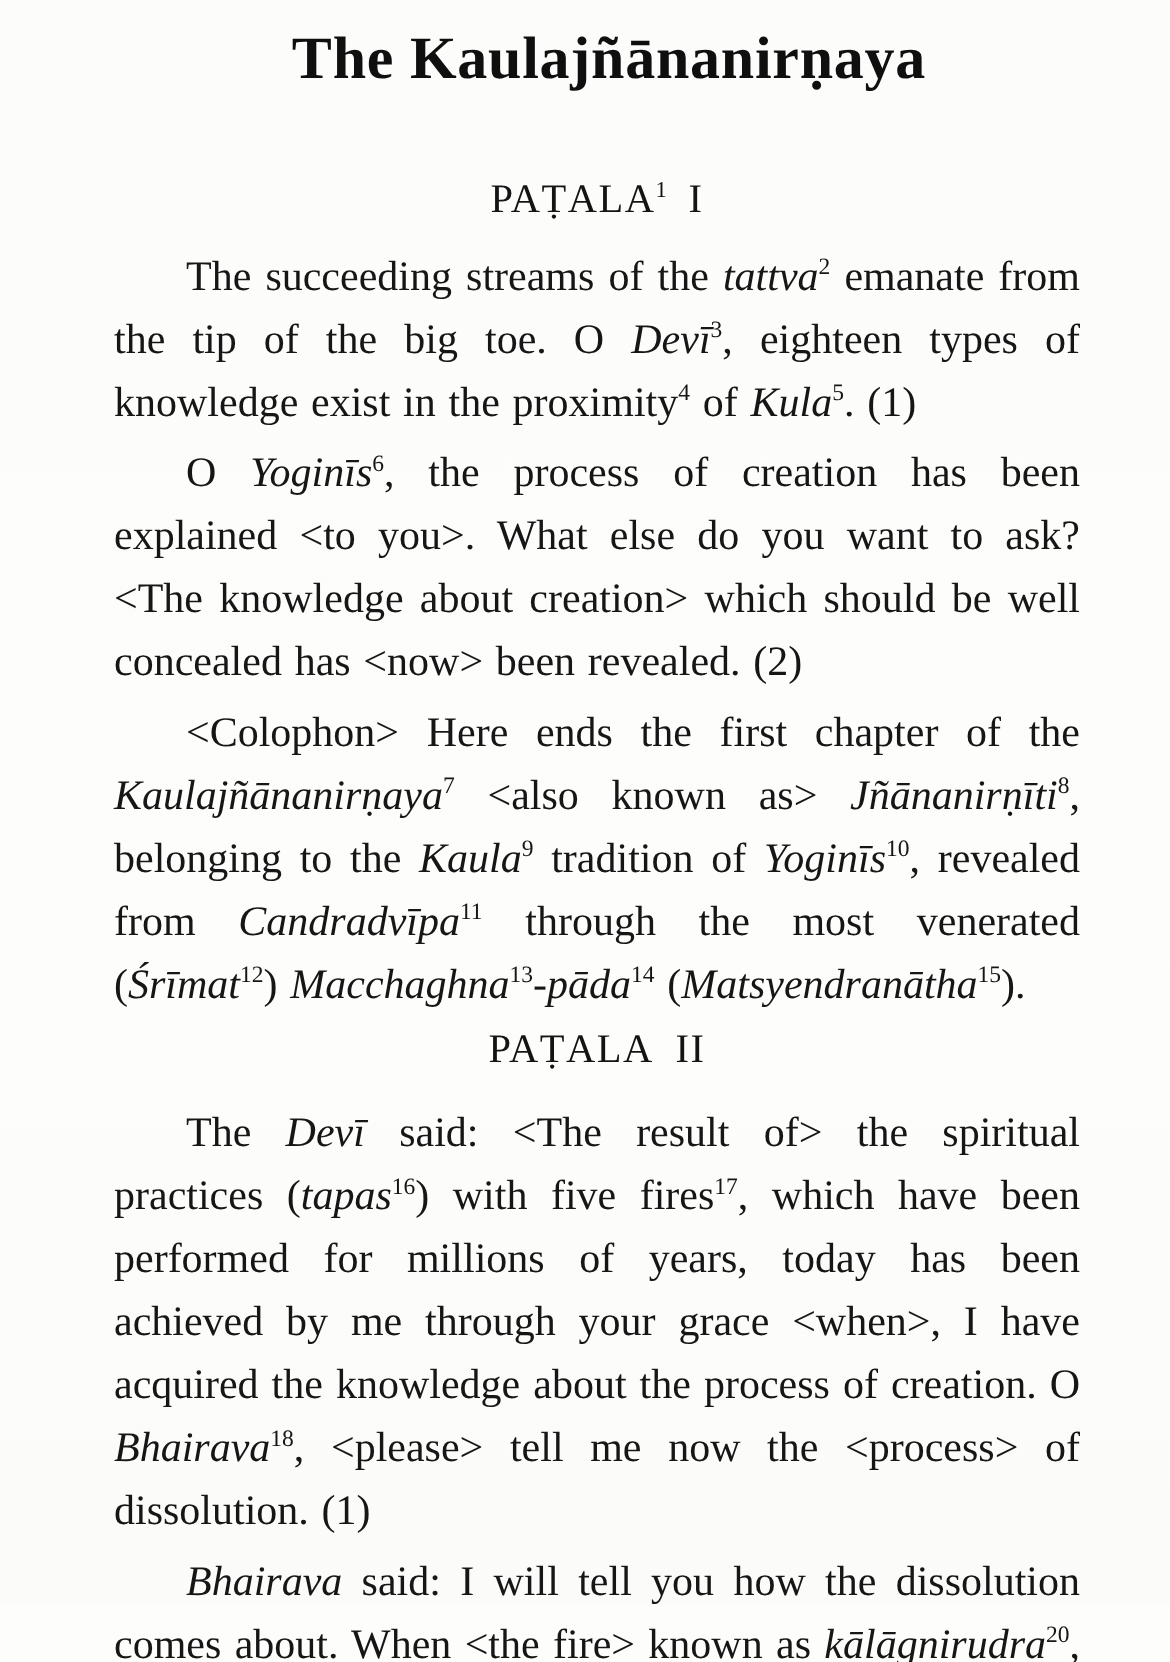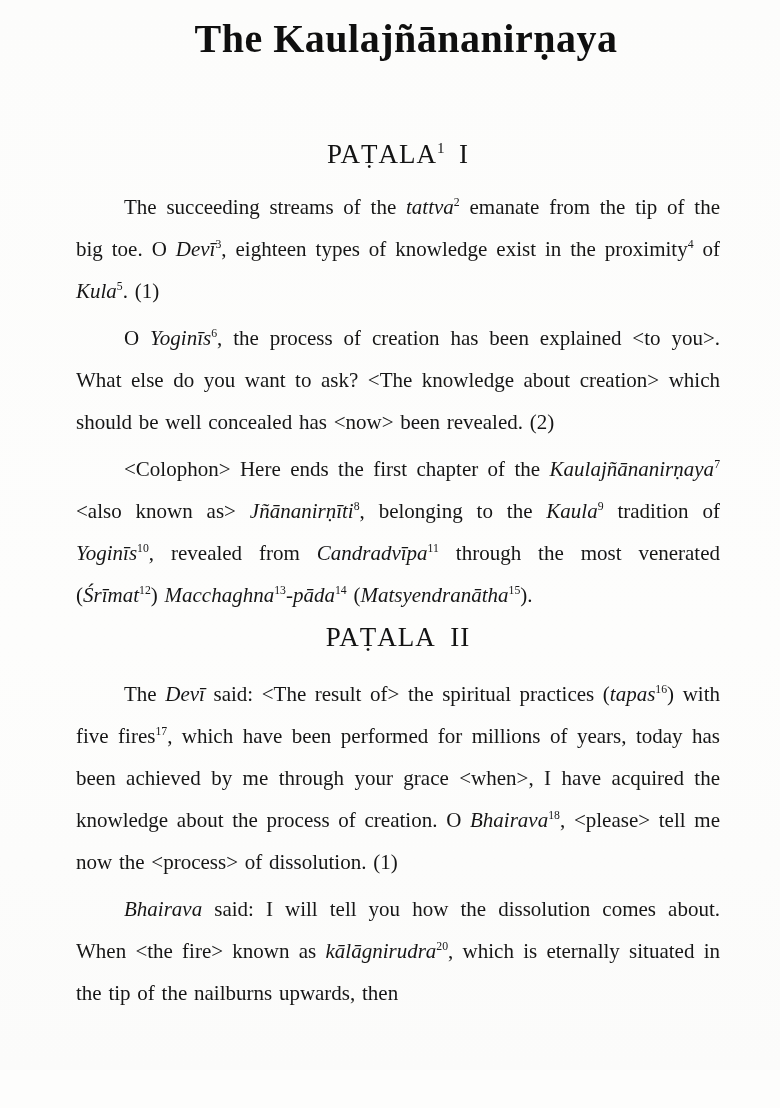--- a/index.html
+++ b/index.html
@@ -33,25 +33,25 @@
   }
   h2.chapter-heading {
     margin: 0;
     text-align: center;
     font-weight: normal;
     font-size: 27px;
     line-height: 32px;
     letter-spacing: 1px;
     color: #141414;
   }
-  h2.chapter-heading:first-of-type { margin-top: 74px; margin-bottom: 16px; }
+  h2.chapter-heading:first-of-type { margin-top: 52px; margin-bottom: 16px; }
   h2.chapter-heading.second { margin-bottom: 20px; }
   p.para {
     margin: 5px 0 5px 0;
-    font-size: 21px;
+    font-size: 28px;
     line-height: 42px;
     text-align: justify;
     text-indent: 48px;
     color: #161616;
     word-spacing: 1.5px;
   }
   p.para .it { font-style: italic; }
   p.para sup, h2.chapter-heading sup {
     font-size: 0.56em;
     font-style: normal;

